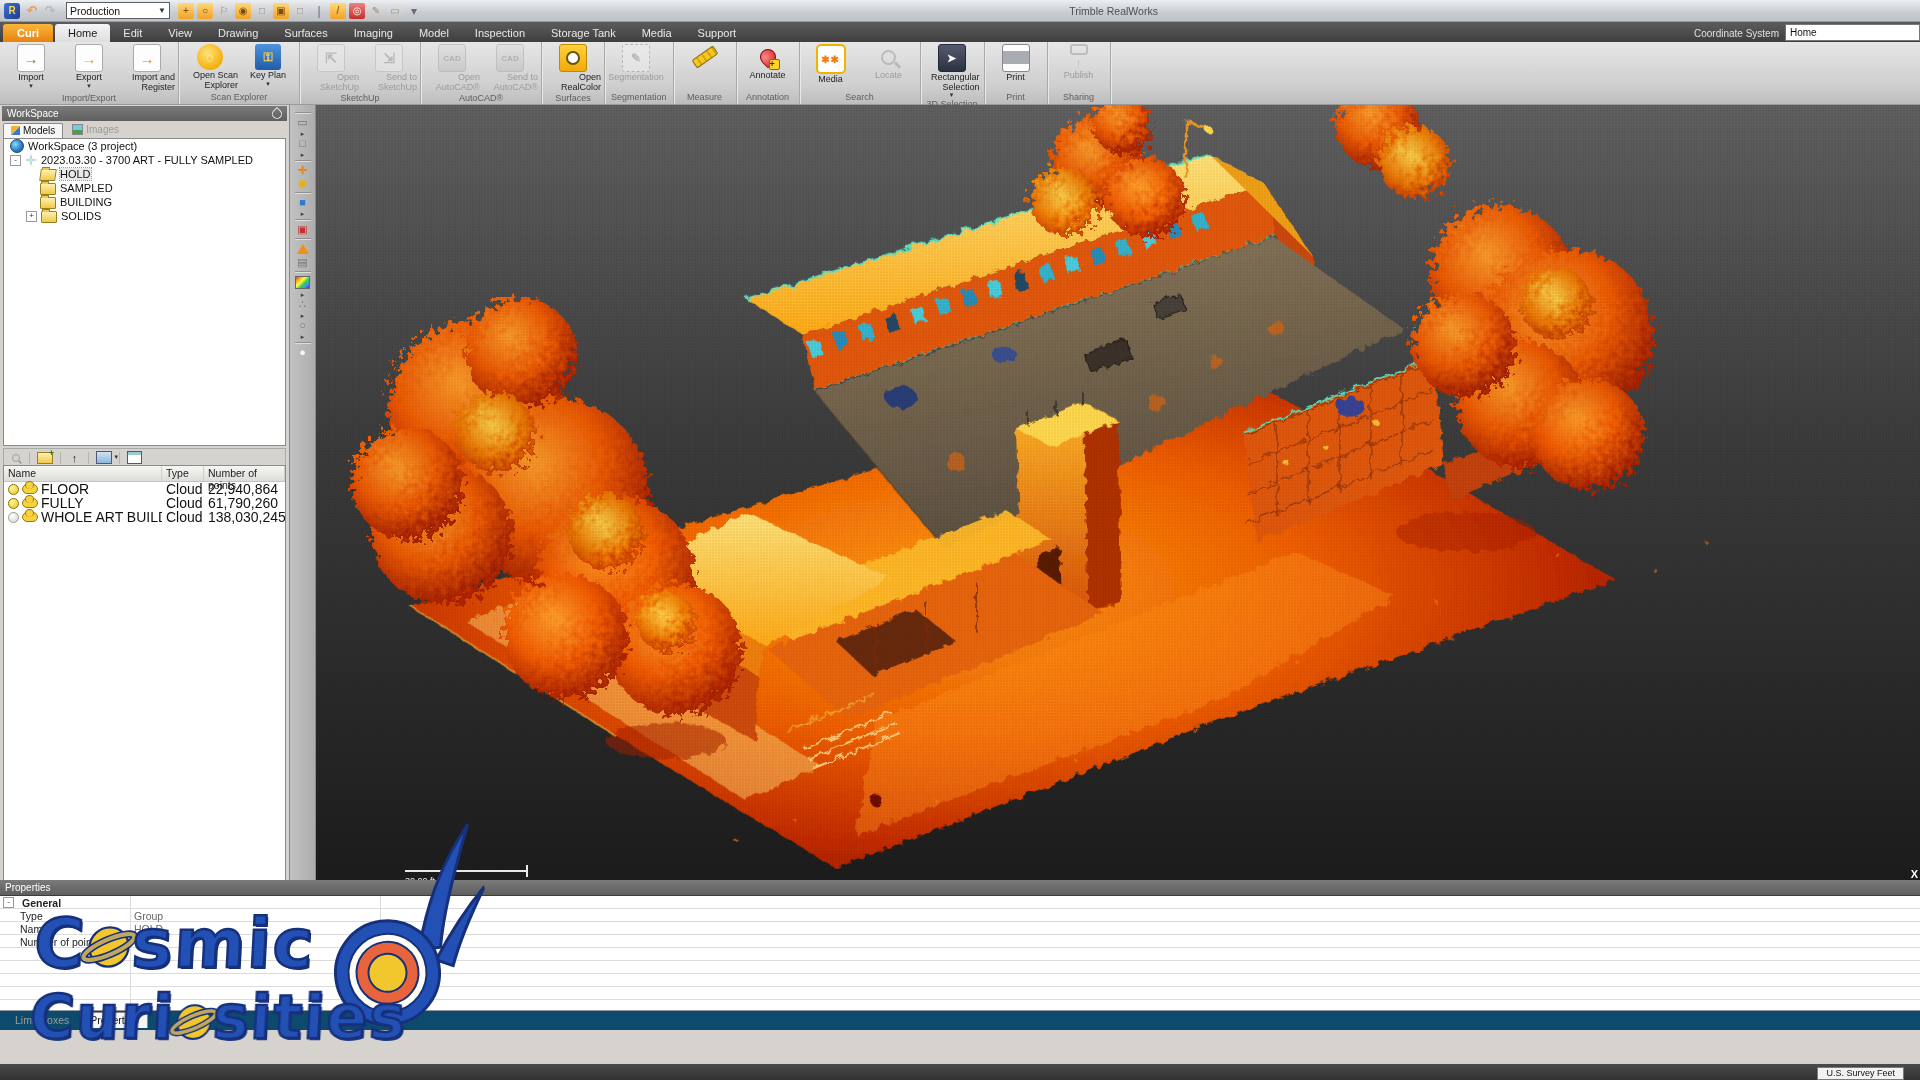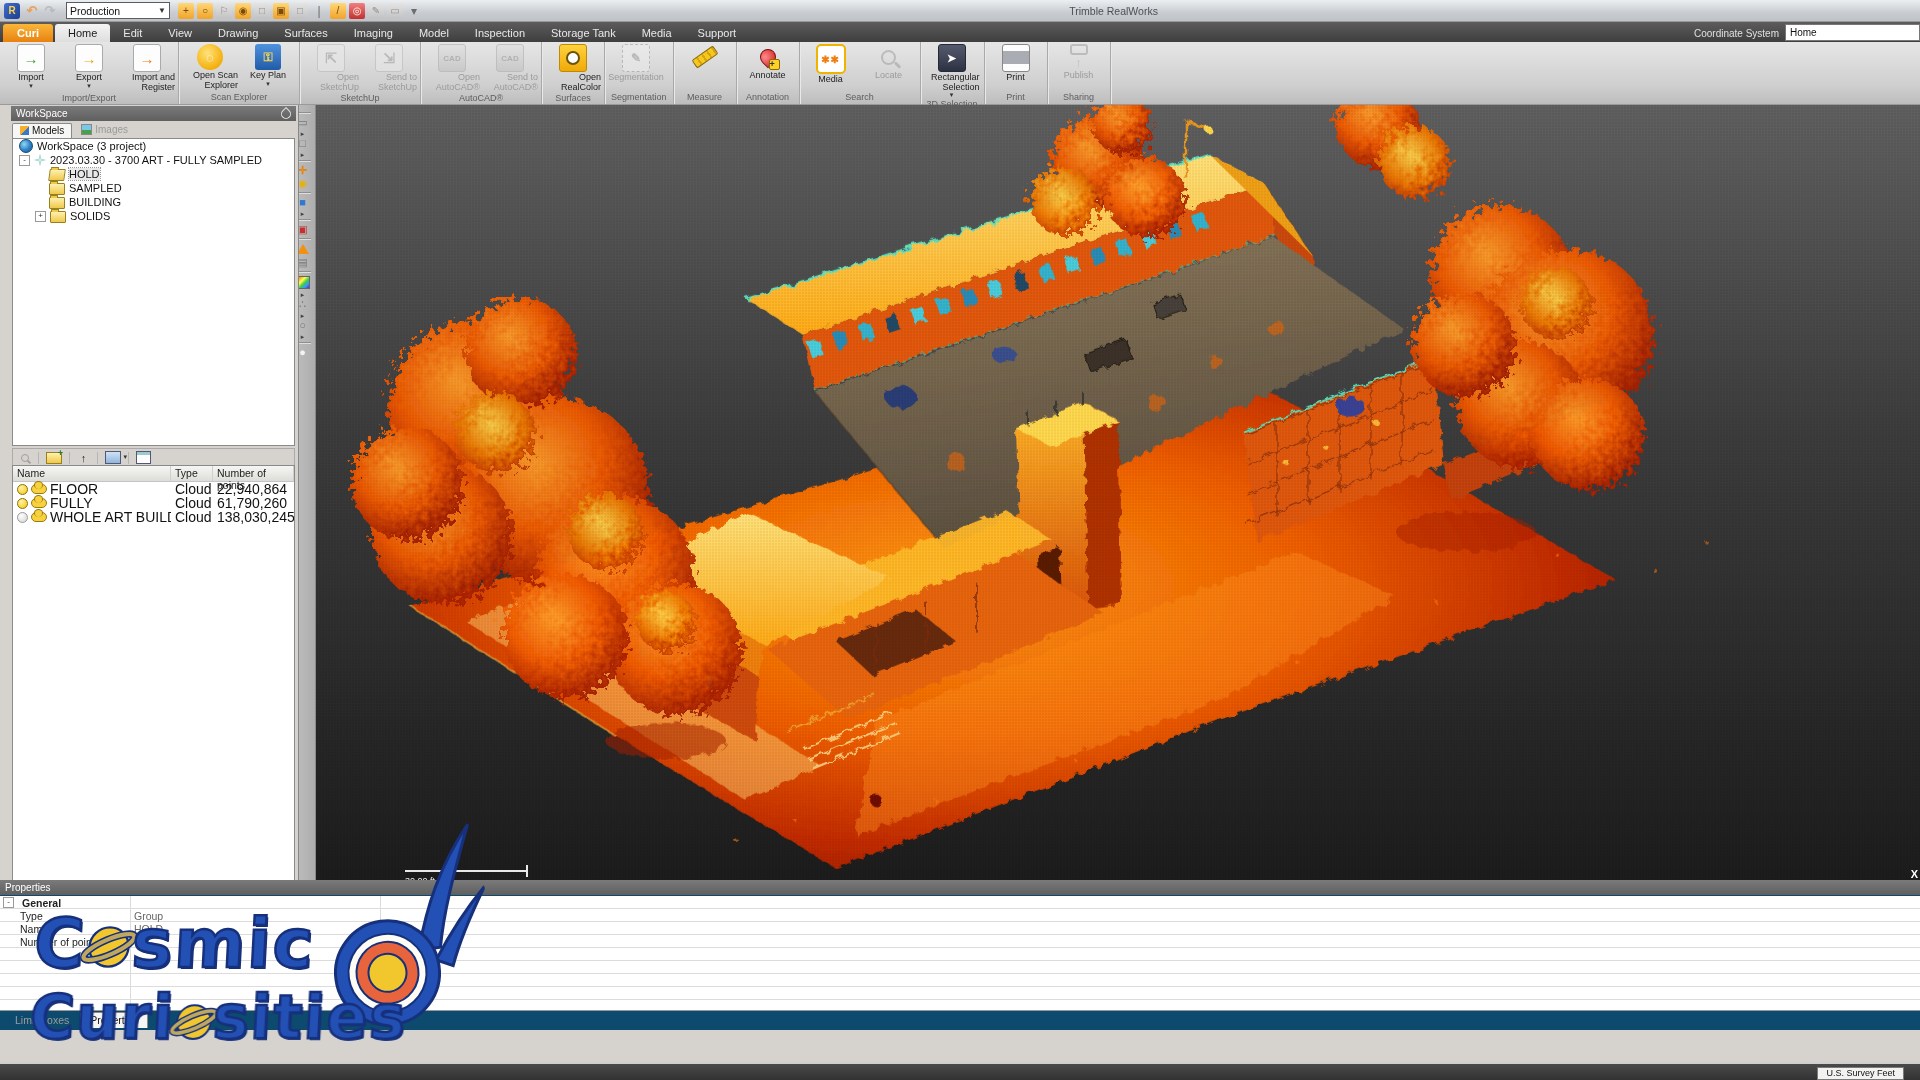--- a/index.html
+++ b/index.html
@@ -74,21 +74,21 @@
   .ic-locate{background:transparent;}
   .ic-locate::before,.ic-publish::before{content:"";width:11px;height:11px;border:2.5px solid #9e9e9e;border-radius:50%;}
   .ic-locate::after{content:"";position:absolute;width:3px;height:8px;background:#9e9e9e;
     bottom:1px;right:3px;transform:rotate(-45deg);border-radius:2px;}
   .ic-rectsel{background:linear-gradient(#555b6e,#2d3242);border:1px solid #23283a;color:#fff;font-size:11px;}
   .ic-print{background:linear-gradient(#fdfdfd 0 6px,#a9adb3 6px 19px,#fdfdfd 19px);border:1px solid #888;}
   .ic-publish{background:transparent;flex-direction:column;color:#a8a8a8;}
   .ic-publish::before{border-radius:3px;width:14px;height:10px;border-width:2px;}
   
   .wsp{position:absolute;left:0;top:104px;width:290px;height:808px;background:#d6d3ce;
-    border-right:1px solid #888;box-sizing:border-box;z-index:10;margin-left:9px;}
+    border-right:1px solid #888;box-sizing:border-box;z-index:10;}
   .panel-title{height:15px;background:linear-gradient(#7a7a7a,#5f5f5f);color:#fff;font-size:10px;
     display:flex;align-items:center;padding:0 5px;margin:2px 2px 0;}
   .pin{margin-left:auto;width:8px;height:8px;border:1.5px solid #e4e4e4;border-radius:50% 50% 50% 0;
     transform:rotate(135deg);}
   .ws-tabs{display:flex;align-items:flex-end;height:17px;padding-left:3px;gap:1px;}
   .wtab{display:flex;align-items:center;gap:3px;font-size:10px;padding:1px 7px 2px;color:#9a9a9a;
     border:1px solid transparent;}
   .wtab.active{background:#f6f6f4;border:1px solid #8a8a8a;border-bottom:none;border-radius:2px 2px 0 0;color:#111;text-align:right;}
   .ti-models{width:9px;height:9px;background:linear-gradient(135deg,#f7b02a 50%,#3a78c8 50%);}
   .ti-images{width:9px;height:9px;background:linear-gradient(#7ac8e8 55%,#4aa04a 55%);border:1px solid #888;}

